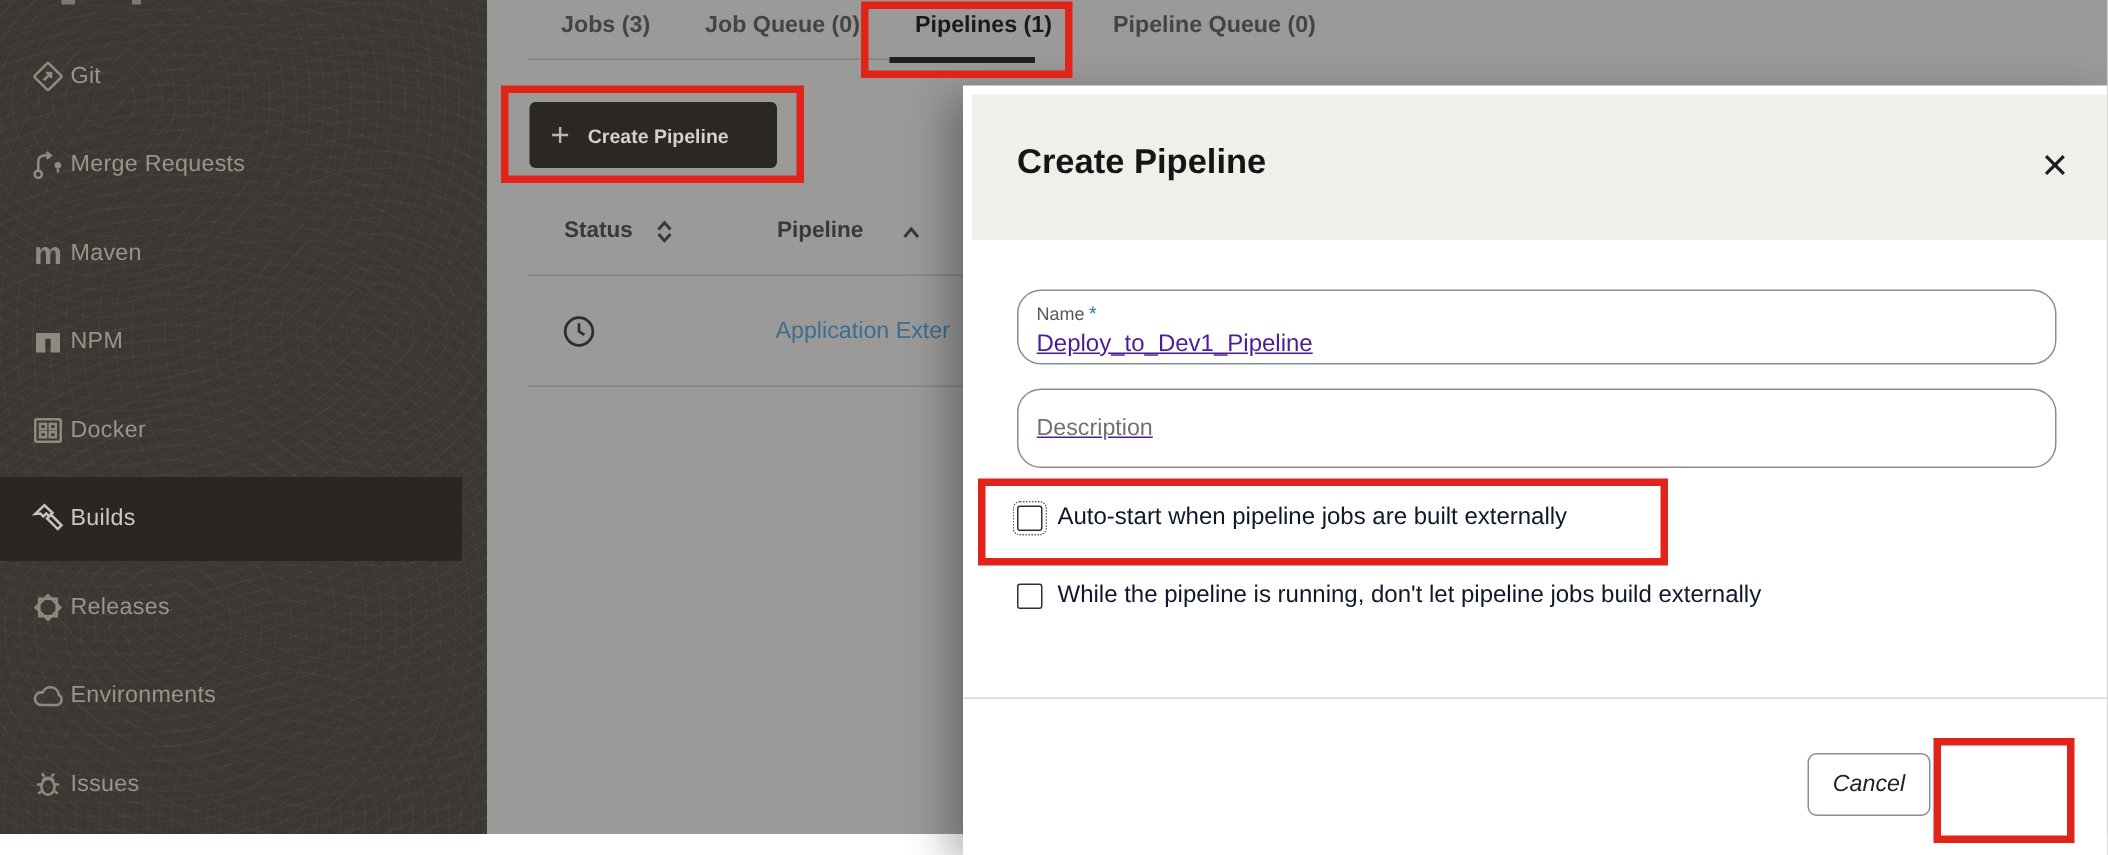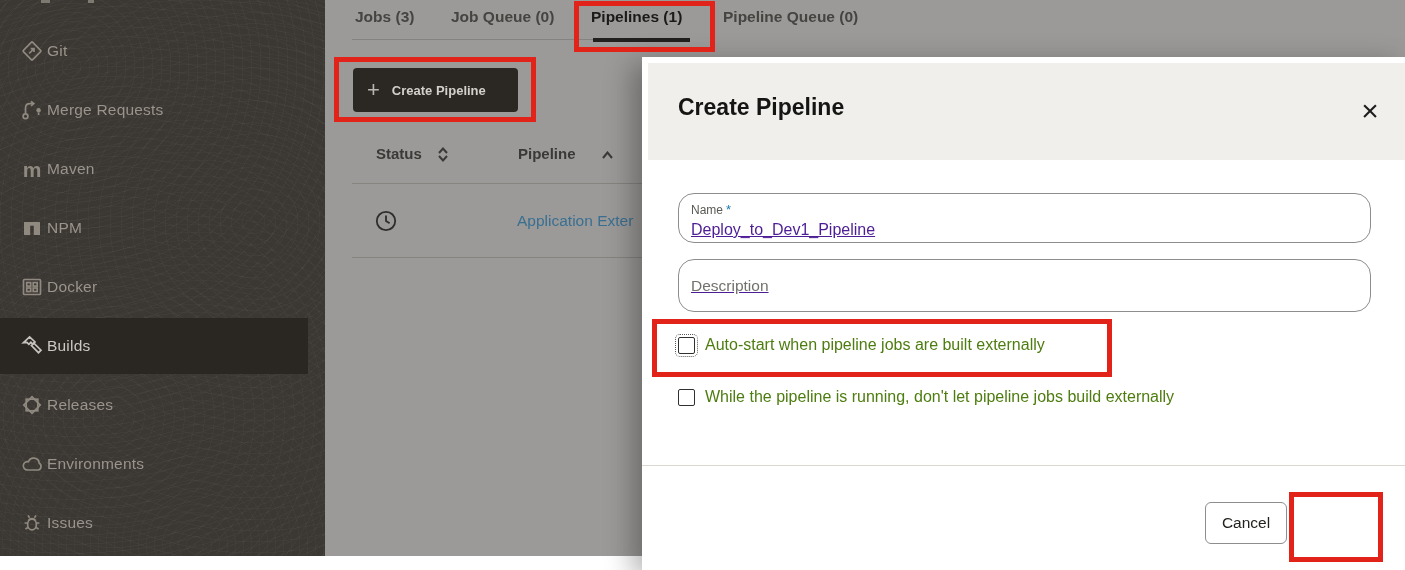--- a/index.html
+++ b/index.html
@@ -21,21 +21,21 @@
   .side-item .s-label { position:absolute; left:47px; font-size:15.5px; color:#9a948c; letter-spacing:.2px; }
   .side-item svg { stroke:#8f897f; fill:none; stroke-width:1.7; }
   .side-item.selected { background:#2a2622; width:308px; height:56px;padding-left:40px; }
   .side-item.selected .s-label { color:#cbc8c4; }
   .side-item.selected svg { stroke:#c6c3bf; }
   .maven-m { font-size:21px; font-weight:bold; color:#8f897f; line-height:1; }
   .npm-n path { fill:#8f897f; stroke:none; }
 
   
   .main { position:absolute; left:325px; top:0; width:1080px; height:556px; background:#9b9a98; }
-  .tab { position:absolute; top:8px; font-size:15.5px; font-weight:600; color:#454441; cursor:pointer; white-space:nowrap; }
+  .tab { position:absolute; top:8px; font-size:15.5px; font-weight:600; color:#454441; cursor:pointer; white-space:nowrap;margin-left:19px; }
   .tab.active { color:#1b1a19; font-weight:700; }
   .tabs-baseline { position:absolute; left:27px; top:39px; width:290px; height:1px; background:#84837f; }
   .active-underline { position:absolute; left:268px; top:38px; width:97px; height:4px; background:#21201e; }
 
   .red-box { position:absolute; border:5px solid #e2231a; pointer-events:none; z-index:20; }
 
   .create-pipeline-btn { position:absolute; left:28px; top:68px; width:165px; height:44px; background:#2b2723; border-radius:4px;
     display:flex; align-items:center; cursor:pointer; }
   .create-pipeline-btn .plus { margin-left:14px; font-size:22px; font-weight:300; color:#b9b5af; line-height:1; }
   .create-pipeline-btn .cp-label { margin-left:12px; font-size:13px; font-weight:700; color:#d4d0ca; }
@@ -62,25 +62,25 @@
   .field-label { font-size:12px; color:#5a5955; }
   .req-mark { font-size:13px; color:#1b7ab3; margin-left:3px; }
   .field-input { border:none; outline:none; background:transparent; font-family:"Liberation Sans",sans-serif;
     font-size:16px; color:#4c1d95; width:100%; display:block; margin-top:3px; padding:0;text-decoration:underline; }
   .field-input::placeholder { color:#73716d; }
   .desc-input { margin-top:0; font-size:15.5px; }
 
   .cbx-row { position:absolute; left:36px; display:flex; align-items:center; gap:10px; }
   .cbx { width:17px; height:17px; border:1.6px solid #32302d; border-radius:2px; background:#fff; cursor:pointer; flex:none; }
   .cbx.focused { outline:1px dotted #5a5854; outline-offset:2px; }
-  .cbx-label { font-size:16px; color:#4d7c0f; }
+  .cbx-label { font-size:16px; color:#0f172a; }
 
   .dlg-footer-line { position:absolute; left:0; top:408px; width:763px; height:1px; background:#dcd7d1; }
   .btn-cancel { position:absolute; left:563px; top:445px; width:82px; height:42px; background:#fff; border:1px solid #8d8d8d;
-    border-radius:6px; font-family:"Liberation Sans",sans-serif; font-size:15.5px; color:#24221e; cursor:pointer; }
+    border-radius:6px; font-family:"Liberation Sans",sans-serif; font-size:15.5px; color:#24221e; cursor:pointer;font-style:italic; }
   .btn-create { position:absolute; left:655px; top:444px; width:79px; height:46px; background:#2e2a25; border:none;
     border-radius:6px; font-family:"Liberation Sans",sans-serif; font-size:15.5px; font-weight:700; color:#ffffff; cursor:pointer; }
 </style>
 </head>
 <body>
 
 <div class="screen">
 
   <nav class="sidebar">
     <div class="sidebar-texture"></div>

